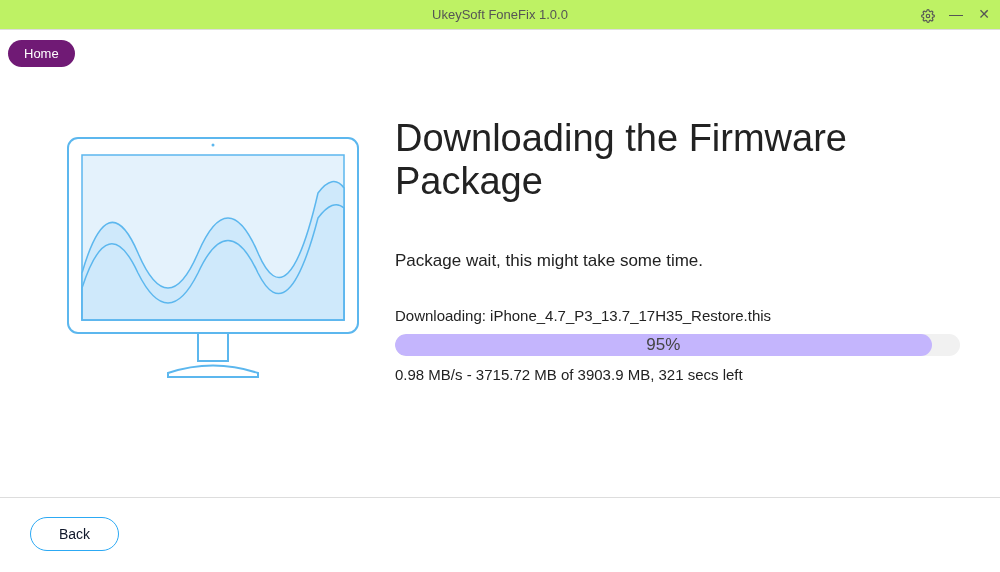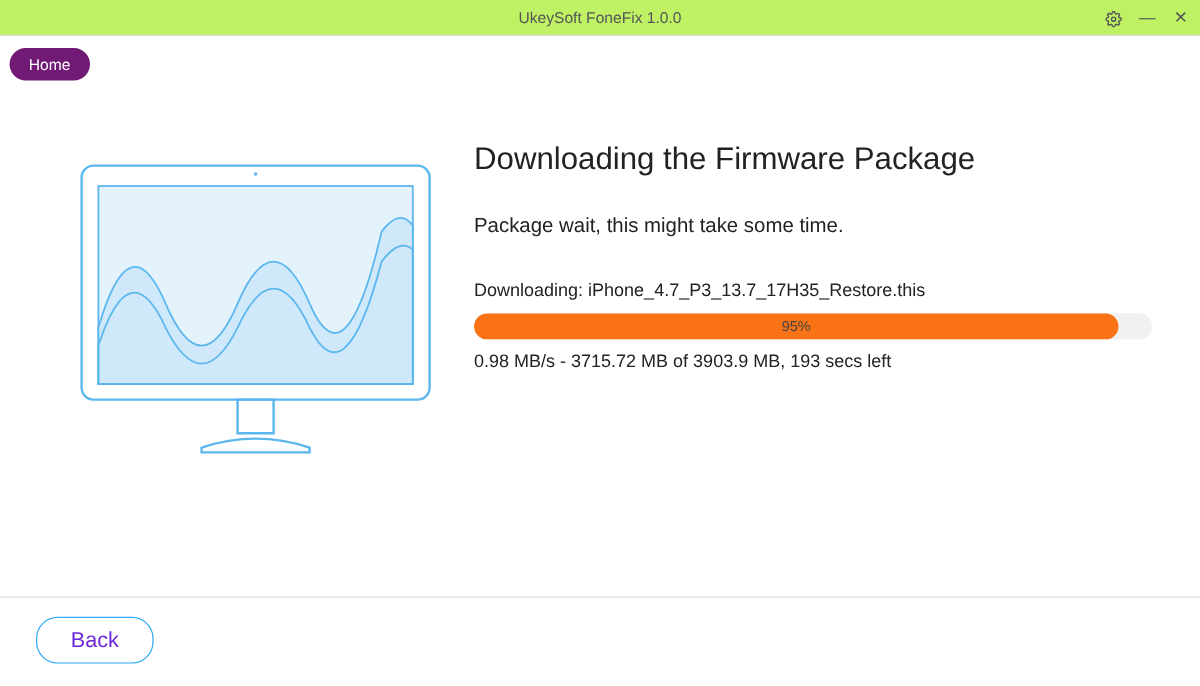--- a/index.html
+++ b/index.html
@@ -68,24 +68,24 @@
       display: flex;
       align-items: flex-start;
       justify-content: center;
       padding-top: 16px;
     }
     .text-col {
       flex: 1;
       padding-left: 10px;
     }
     .heading {
-      font-size: 26px;
+      font-size: 38px;
       color: #222;
       font-weight: 400;
-      margin-bottom: 30px;
+      margin-bottom: 48px;
     }
     .subtext {
       font-size: 17px;
       color: #222;
       margin-bottom: 36px;
     }
     .filename {
       font-size: 15px;
       color: #222;
       margin-bottom: 10px;
@@ -97,46 +97,46 @@
       border-radius: 11px;
       overflow: hidden;
       position: relative;
       margin-bottom: 10px;
     }
     .progress-fill {
       position: absolute;
       left: 0;
       top: 0;
       height: 100%;
-      background: #f97316;
+      background: #c4b5fd;
       border-radius: 11px;
       display: flex;
       align-items: center;
       justify-content: center;
-      font-size: 12px;
+      font-size: 17px;
       color: #444;
     }
     .stats {
       font-size: 15px;
       color: #222;
     }
     .footer {
       border-top: 1px solid #ddd;
       padding: 18px 30px;
       height: 72px;
       display: flex;
       align-items: center;
     }
     .back-btn {
       border: 1.5px solid #2ca9f4;
-      color: #6d28d9;
+      color: #0f172a;
       background: transparent;
       padding: 8px 28px;
       border-radius: 18px;
-      font-size: 18px;
+      font-size: 14px;
       cursor: pointer;
     }
   </style>
 </head>
 <body>
 
 <div class="titlebar">
   <span class="titlebar-title">UkeySoft FoneFix 1.0.0</span>
   <div class="titlebar-controls">
     <span class="gear-icon">
@@ -189,19 +189,19 @@
   </div>
   <div class="text-col">
     <h1 class="heading">Downloading the Firmware Package</h1>
     <p class="subtext">Package wait, this might take some time.</p>
     <p class="filename">Downloading: iPhone_4.7_P3_13.7_17H35_Restore.this</p>
     <div class="progress-wrap">
       <div class="progress-fill" id="progress-fill" style="width: 95%;">
         <span>95%</span>
       </div>
     </div>
-    <p class="stats">0.98 MB/s - 3715.72 MB of 3903.9 MB, 193 secs left</p>
+    <p class="stats">0.98 MB/s - 3715.72 MB of 3903.9 MB, 321 secs left</p>
   </div>
 </div>
 
 <div class="footer">
   <button class="back-btn">Back</button>
 </div>
 
 </body></html>

